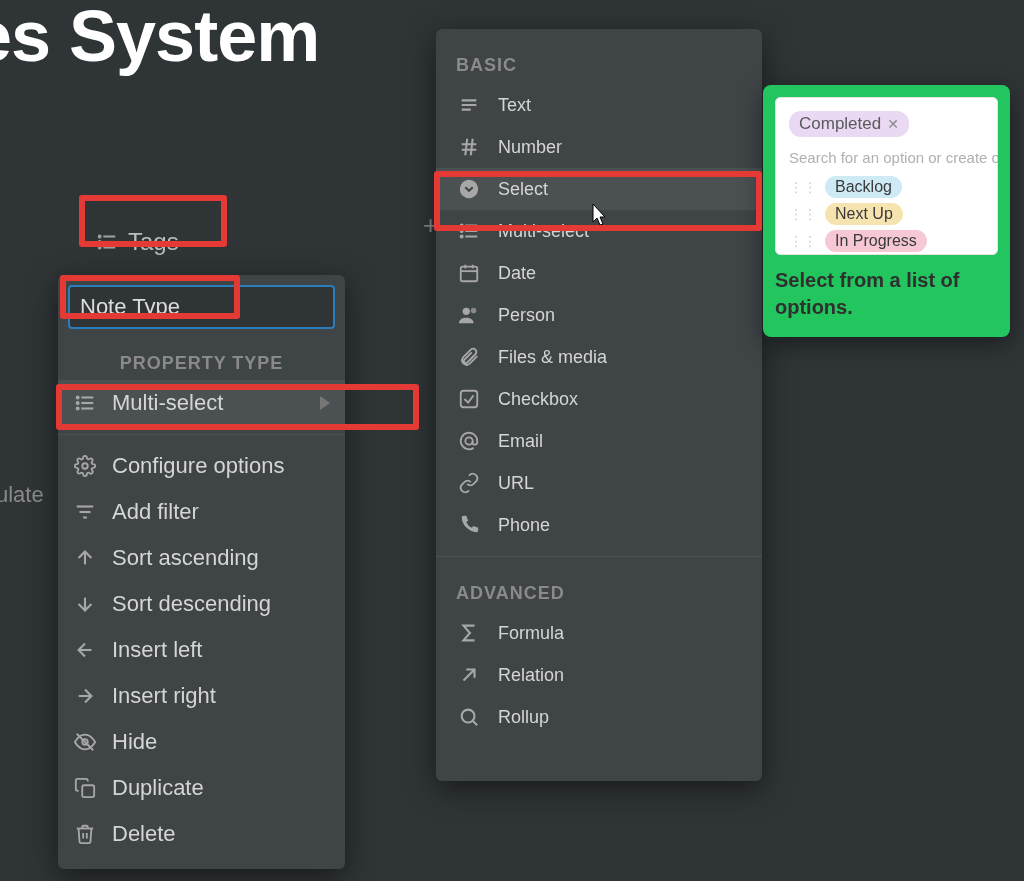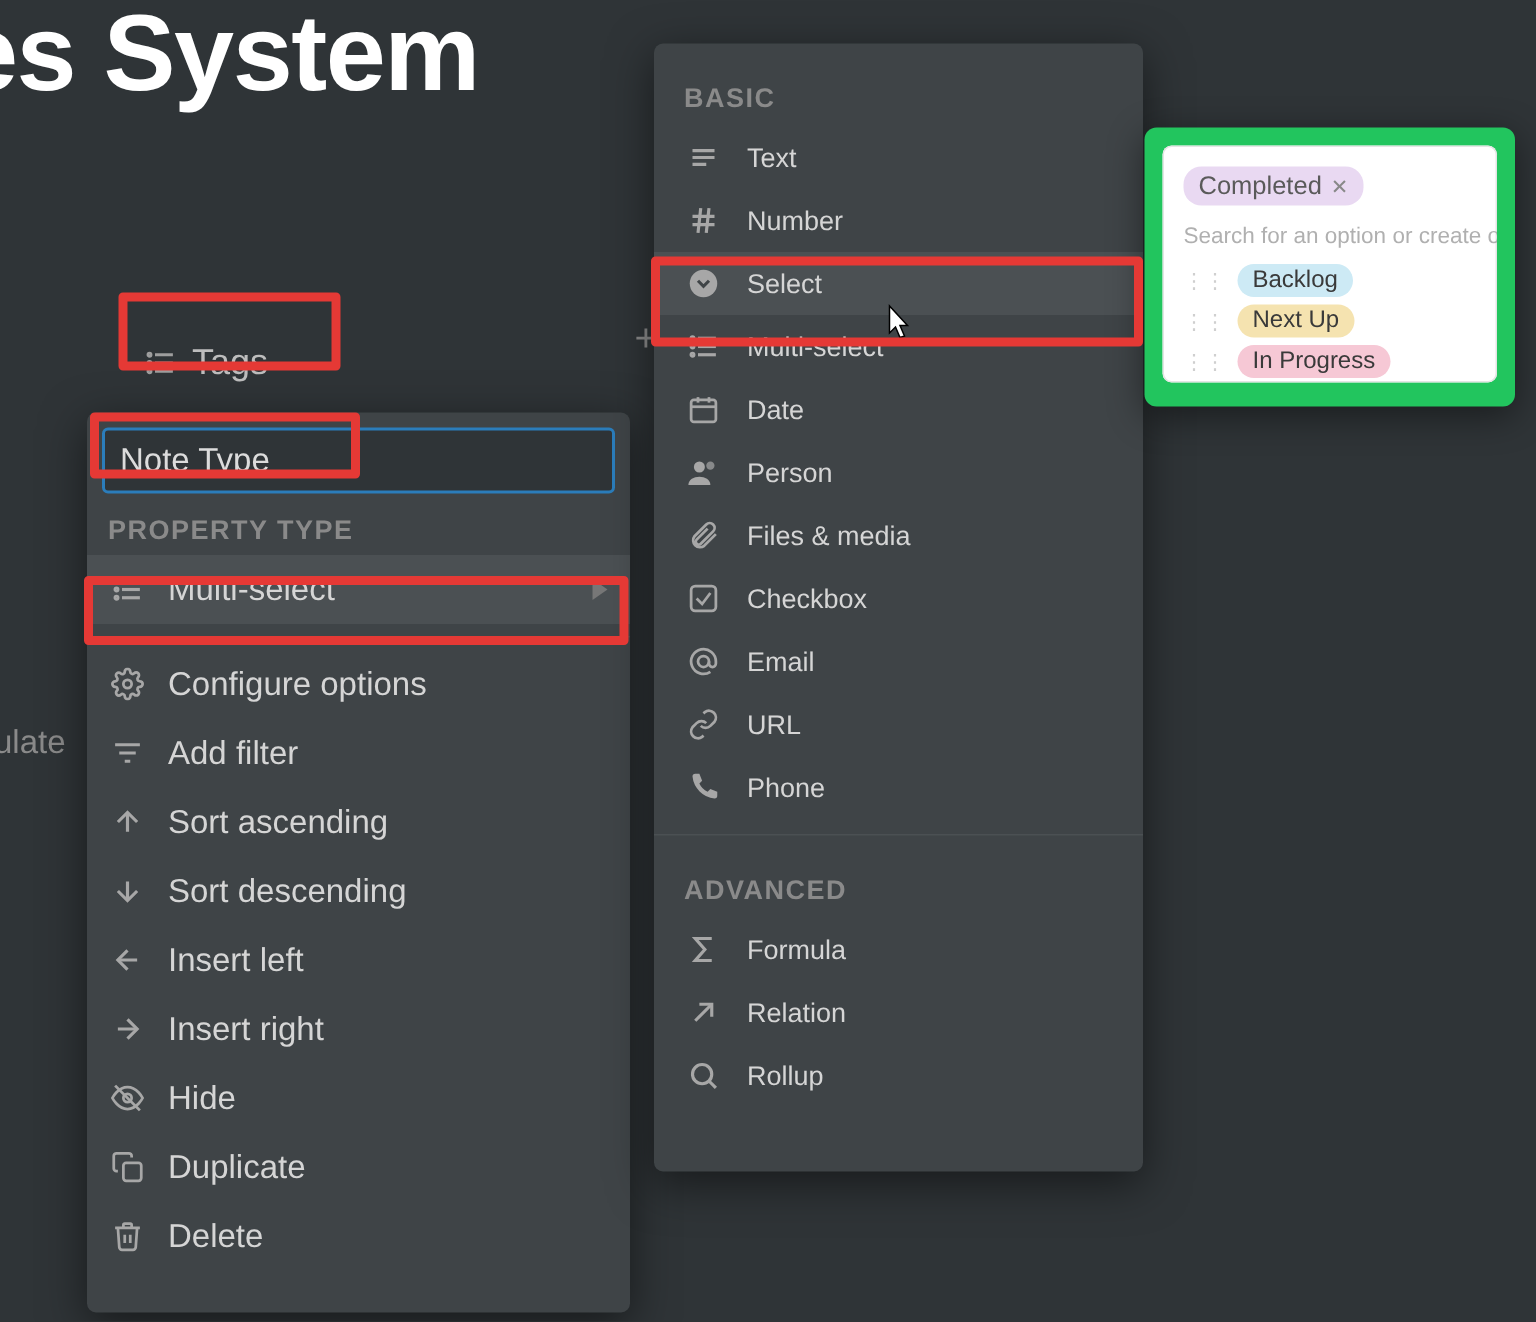--- a/index.html
+++ b/index.html
@@ -45,44 +45,45 @@
     color: #8a8a8a;
     font-size: 26px;
     font-weight: 300;
   }
 
   
   .popover-left {
     position: absolute;
     top: 275px;
     left: 58px;
-    width: 362px;
+    width: 287px;
     background: #3f4447;
     border-radius: 6px;
     box-shadow: 0 8px 30px rgba(0,0,0,.5);
-    padding-bottom: 28px;
+    padding-bottom: 12px;
   }
   .name-input {
     margin: 10px 10px 0 10px;
     width: calc(100% - 20px);
     background: #2f3437;
     border: 2px solid #2b7dbb;
     border-radius: 4px;
     padding: 7px 10px;
     color: #dcdcdc;
     font-size: 22px;
     outline: none;
   }
   .name-input::selection { background: #3a6ea5; }
   .left-section-label {
-    margin: 14px 14px 6px 14px;
+    margin: 24px 14px 6px 14px;
     font-size: 18px;
     letter-spacing: 1px;
     color: #8a8a8a;
     font-weight: 600;
+    text-align: center;
   }
   .left-row {
     display: flex;
     align-items: center;
     gap: 14px;
     padding: 10px 14px;
     font-size: 22px;
     color: #d5d5d5;
     cursor: pointer;
   }
@@ -481,20 +482,21 @@
     </div>
     <div class="opt-row">
       <span class="grip">⋮⋮</span>
       <span class="opt-pill opt-nextup">Next Up</span>
     </div>
     <div class="opt-row">
       <span class="grip">⋮⋮</span>
       <span class="opt-pill opt-inprog">In Progress</span>
     </div>
   </div>
+  <div class="tooltip-text">Select from a list of options.</div>
 </div>
 
 <div class="cursor">
   <svg width="24" height="28" viewBox="0 0 24 28">
       <path d="M7 2 L7 20 L11 16 L14 23 L17 22 L14 15 L19 15 Z" fill="#fff" stroke="#000" stroke-width="1"></path>
     </svg>
 </div>
 
 <div class="hl" style="top:195px; left:79px; width:148px; height:52px"></div>
 <div class="hl" style="top:275px; left:60px; width:180px; height:44px"></div>

